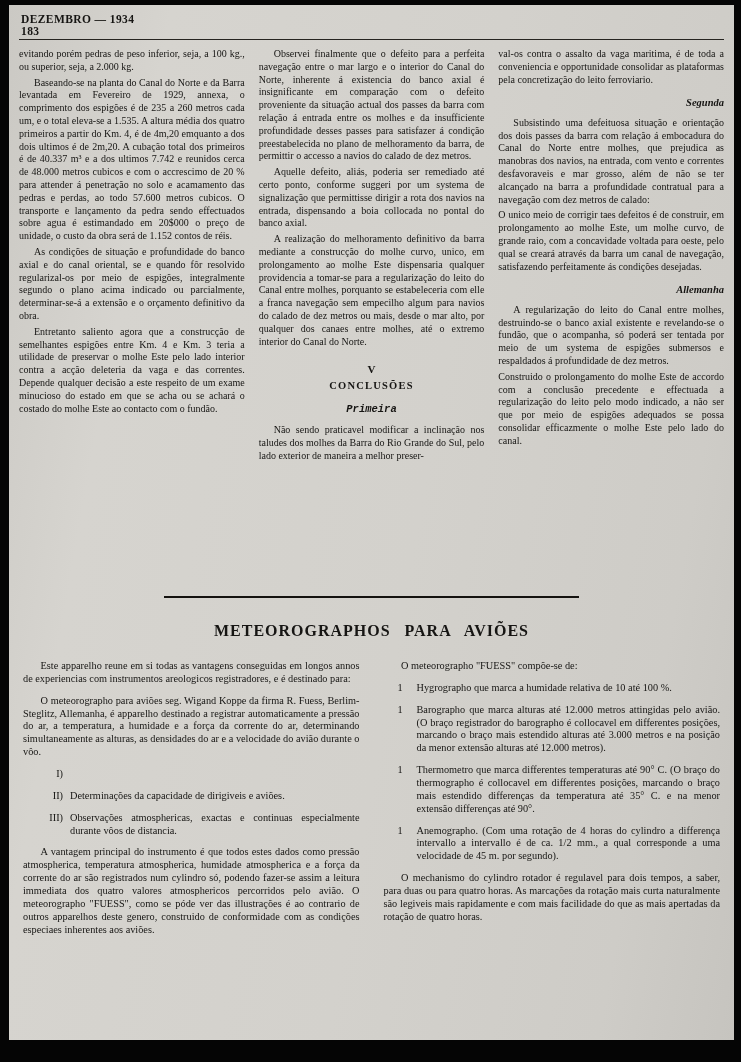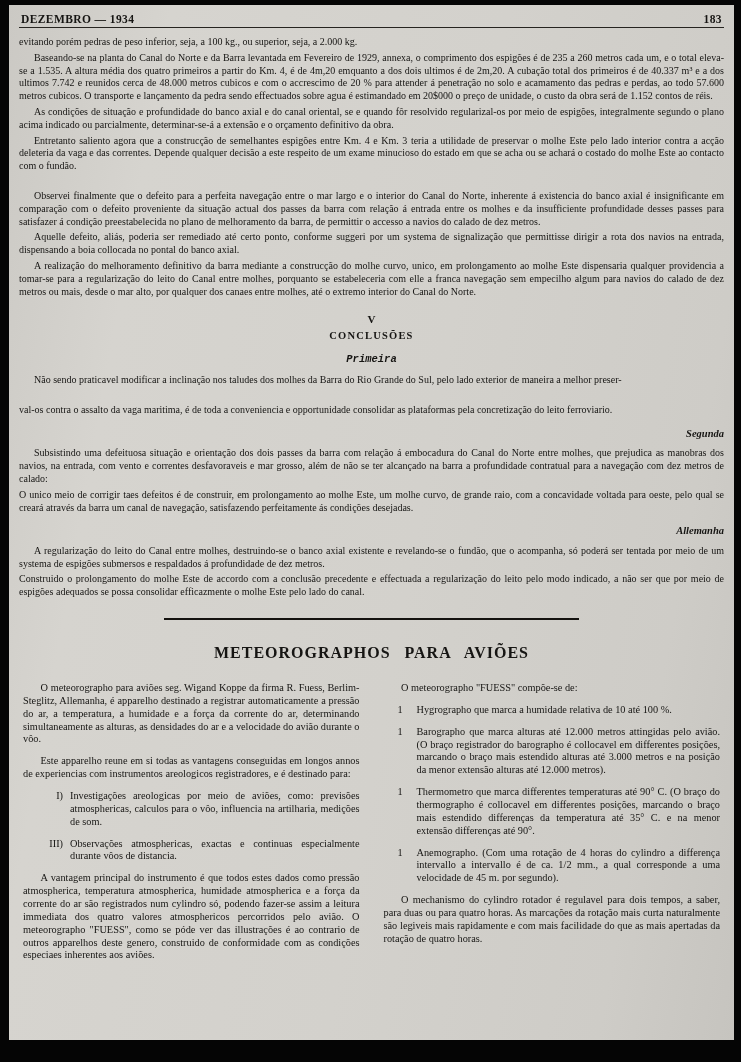--- a/index.html
+++ b/index.html
@@ -20,29 +20,29 @@
     box-sizing:border-box;
     background:linear-gradient(100deg,#cbc9c4 0%,#d6d4cf 18%,#d3d1cc 55%,#ceccc7 85%,#c6c4bf 100%);
     color:#161513;
     padding:6px 10px 4px 10px;
     overflow:hidden;
   }
   .page-header{
     display:flex;justify-content:space-between;align-items:baseline;
     font-weight:bold;font-size:11.5px;letter-spacing:.4px;
     padding:2px 2px 0 2px;
+    flex-direction:column;
   }
   .header-rule{border-top:1.5px solid #262420;margin:2px 0 8px 0;}
   
   .report{
     display:flex;gap:14px;
     font-size:10px;line-height:1.28;
     text-align:justify;
     min-height:532px;
-    flex-direction:column;
   }
   .report .col{flex:1 1 0;min-width:0;}
   .report p{margin:0 0 3px 0;text-indent:1.5em;}
   .report p.cont{text-indent:0;}
   .subhead{
     text-align:right;font-weight:bold;font-style:italic;
     margin:10px 0 7px 0;font-size:10.5px;
   }
   .chapter-num{text-align:center;font-weight:bold;margin:14px 0 3px 0;font-size:11px;}
   .chapter-title{
@@ -113,25 +113,28 @@
         <p class="cont">Construido o prolongamento do molhe Este de accordo com a conclusão precedente e effectuada a regularização do leito pelo modo indicado, a não ser que por meio de espigões adequados se possa consolidar efficazmente o molhe Este pelo lado do canal.</p>
       </div>
     </section>
 
     <div class="section-rule"></div>
 
     <h1 class="article-title">METEOROGRAPHOS  PARA  AVIÕES</h1>
 
     <section class="article">
       <div class="acol">
+        <p>Este apparelho reune em si todas as vantagens conseguidas em longos annos de experiencias com instrumentos areologicos registradores, e é destinado para:</p>
         <p>O meteorographo para aviões seg. Wigand Koppe da firma R. Fuess, Berlim-Steglitz, Allemanha, é apparelho destinado a registrar automaticamente a pressão do ar, a temperatura, a humidade e a força da corrente do ar, determinando simultaneamente as alturas, as densidades do ar e a velocidade do avião durante o vôo.</p>
-        <p>Este apparelho reune em si todas as vantagens conseguidas em longos annos de experiencias com instrumentos areologicos registradores, e é destinado para:</p>
         <div class="list-item roman">
           <span class="list-label">I)</span>
-          <span class="list-text">Investigações areologicas por meio de aviões, como: previsões atmosphericas, calculos para o vôo, influencia na artilharia, medições de som.</span>
+        </div>
+        <div class="list-item roman">
+          <span class="list-label">II)</span>
+          <span class="list-text">Determinações da capacidade de dirigiveis e aviões.</span>
         </div>
         <div class="list-item roman">
           <span class="list-label">III)</span>
           <span class="list-text">Observações atmosphericas, exactas e continuas especialmente durante vôos de distancia.</span>
         </div>
         <p>A vantagem principal do instrumento é que todos estes dados como pressão atmospherica, temperatura atmospherica, humidade atmospherica e a força da corrente do ar são registrados num cylindro só, podendo fazer-se assim a leitura immediata dos quatro valores atmosphericos percorridos pelo avião. O meteorographo "FUESS", como se póde ver das illustrações é ao contrario de outros apparelhos deste genero, construido de conformidade com as condições especiaes inherentes aos aviões.</p>
       </div>
       <div class="acol">
         <p>O meteorographo "FUESS" compõe-se de:</p>
         <div class="list-item numbered">

